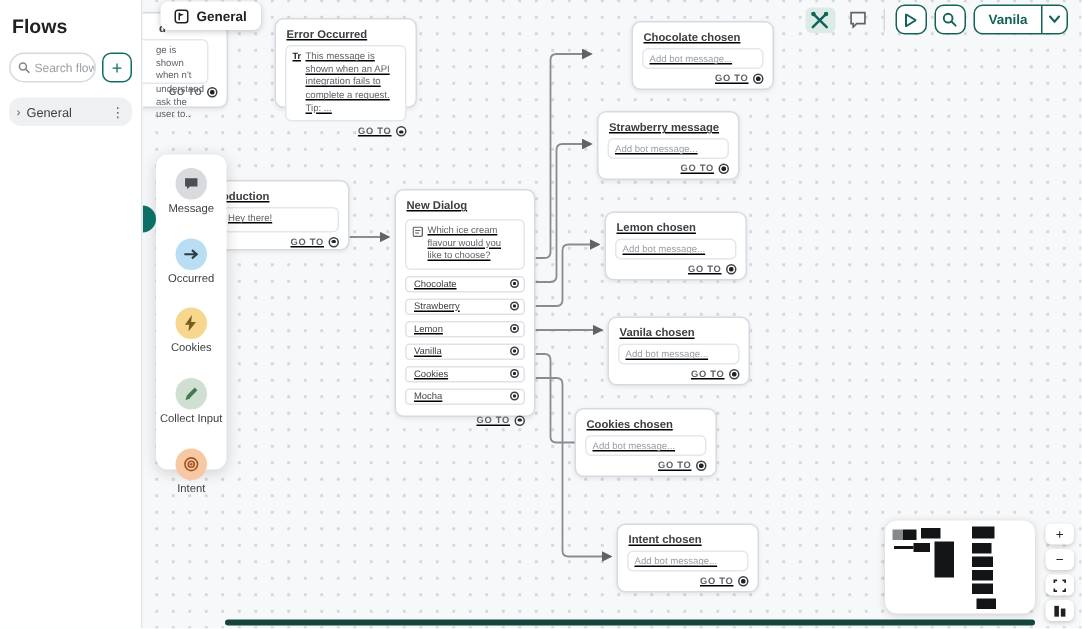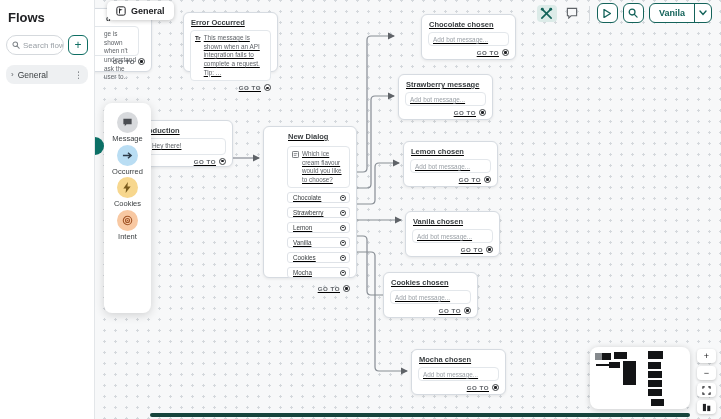--- a/index.html
+++ b/index.html
@@ -47,33 +47,33 @@
   .n-clipped .frag-title { position:absolute; left:65px; top:5px; font-size:7.5px; font-weight:700; color:#3c4043; }
   .n-clipped .inner { position:absolute; left:13px; right:6px; top:17px; height:30px; text-align:left; padding-left:43px; }
   .n-clipped .nfoot { position:absolute; right:0; bottom:2px; left:0; }
 
   .n-error { left:88px; top:12px; width:95px; height:60px; }
   .n-error .inner { display:flex; gap:3px; }
   .n-error .ticon { font-size:6px; font-weight:700; color:#202124; flex:none; }
 
   .n-intro { left:45px; top:120px; width:93px; height:47px; }
 
-  .n-dialog { left:168px; top:126px; width:94px; height:152px; z-index:6;padding-left:17px; }
+  .n-dialog { left:168px; top:126px; width:94px; height:152px; z-index:6; }
   .qbox { margin:2px 6px 4px; border:1px solid #e3e7eb; border-radius:4px; padding:3px 4px; display:flex; gap:3px; font-size:6.3px; color:#5f6368; line-height:1.35; }
   .opt { margin:0 6px 4px; height:11px; border:1px solid #dfe3e8; border-radius:3px; display:flex; align-items:center; justify-content:space-between; padding:0 3px 0 5px; font-size:6.3px; color:#3c4043; background:#fff; }
   .opt .port { width:6px; height:6px; }
 
   .oc { width:95px; height:46px; }
   .oc .inner { height:14px; }
   .oc0 { left:303px; top:14px;margin-left:23px; } .oc1 { left:303px; top:74px; }
   .oc2 { left:308px; top:141px; } .oc3 { left:310px; top:211px; }
   .oc4 { left:288px; top:272px; } .oc5 { left:316px; top:349px; }
 
   
-  .palette { position:absolute; left:9px; top:103px; width:47px; height:210px; background:#fff; border-radius:8px; box-shadow:0 2px 10px rgba(0,0,0,.16); z-index:20; display:flex; flex-direction:column; align-items:center; padding:9px 2px; gap:1px; }
+  .palette { position:absolute; left:9px; top:103px; width:47px; height:210px; background:#fff; border-radius:8px; box-shadow:0 2px 10px rgba(0,0,0,.16); z-index:20; display:flex; flex-direction:column; align-items:center; padding:9px 2px; gap:15px; }
   .pitem { display:flex; flex-direction:column; align-items:center; gap:2px; cursor:grab; }
   .pcircle { width:21px; height:21px; border-radius:50%; display:flex; align-items:center; justify-content:center; }
   .plabel { font-size:7.5px; color:#3c4043; text-align:center; line-height:1.15; }
   .c-msg { background:#d8dadd; } .c-cond { background:#b9ddf3; } .c-act { background:#f7d78e; }
   .c-coll { background:#cfe0d3; } .c-int { background:#f8c8a2; }
 
   
   .fabbar { position:absolute; top:3px; right:9px; display:flex; align-items:center; gap:5px; z-index:35; }
   .iconbtn { width:20px; height:17px; border:none; background:transparent; display:flex; align-items:center; justify-content:center; border-radius:4px; cursor:pointer; }
   .iconbtn.active { background:#dcebe8; }
@@ -219,21 +219,21 @@
   </div>
   <div class="node oc oc4">
     <div class="ntitle">Cookies chosen</div>
     <div class="inner ph">Add bot message...</div>
     <div class="nfoot">
         <span class="goto">GO TO</span>
         <span class="port"></span>
       </div>
   </div>
   <div class="node oc oc5">
-    <div class="ntitle">Mocha chosen</div>
+    <div class="ntitle">Intent chosen</div>
     <div class="inner ph">Add bot message...</div>
     <div class="nfoot">
         <span class="goto">GO TO</span>
         <span class="port"></span>
       </div>
   </div>
 
   <div class="palette">
     <div class="pitem">
       <div class="pcircle c-msg">
@@ -251,20 +251,29 @@
       </div>
       <div class="plabel">Occurred</div>
     </div>
     <div class="pitem">
       <div class="pcircle c-act">
         <svg width="10" height="11" viewBox="0 0 10 12">
             <path d="M6 0 L1 7 h3 L3.5 12 L9 5 h-3.5 z" fill="#7a5c1e"></path>
           </svg>
       </div>
       <div class="plabel">Cookies</div>
+    </div>
+    <div class="pitem">
+      <div class="pcircle c-coll">
+        <svg width="11" height="11" viewBox="0 0 12 12">
+            <path d="M2 10 l1-3 5.5-5.5 2,2 L5 9 z" fill="#3e7a52"></path>
+            <path d="M2 10 l3-1" stroke="#3e7a52" stroke-width="1"></path>
+          </svg>
+      </div>
+      <div class="plabel">Collect Input</div>
     </div>
     <div class="pitem">
       <div class="pcircle c-int">
         <svg width="11" height="11" viewBox="0 0 12 12">
           <circle cx="6" cy="6" r="4.6" fill="none" stroke="#a35527" stroke-width="1.2"></circle>
           <circle cx="6" cy="6" r="2.2" fill="none" stroke="#a35527" stroke-width="1.2"></circle>
           <circle cx="6" cy="6" r="0.9" fill="#a35527"></circle>
         </svg>
       </div>
       <div class="plabel">Intent</div>

